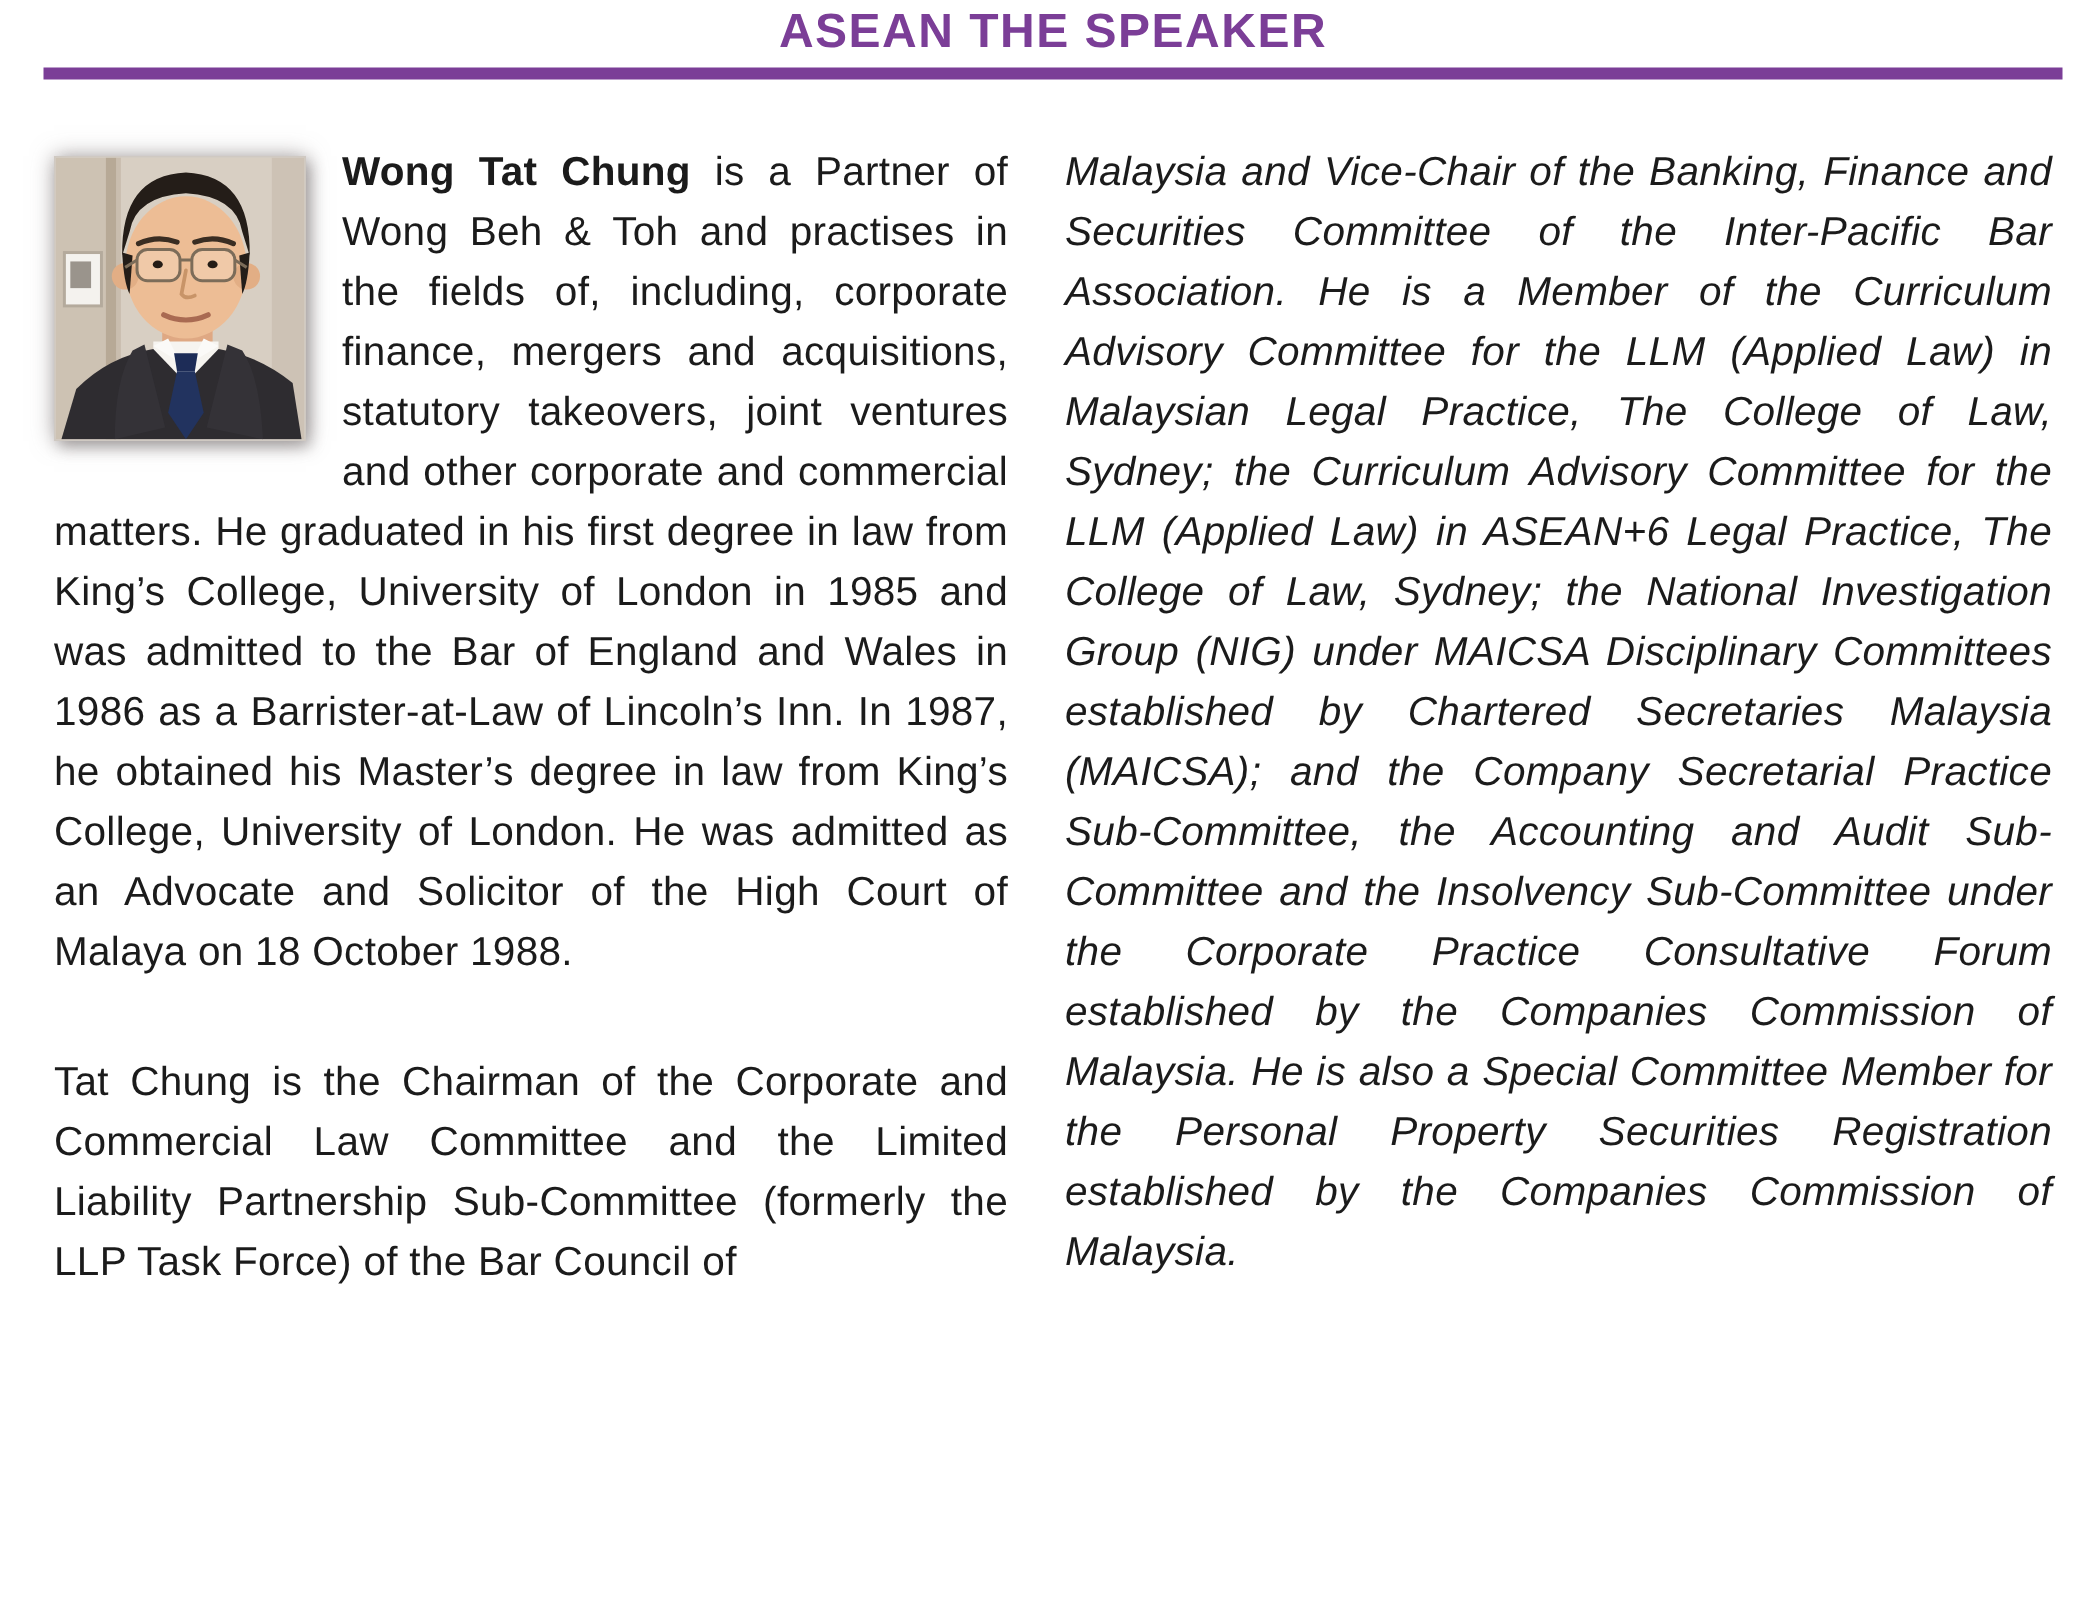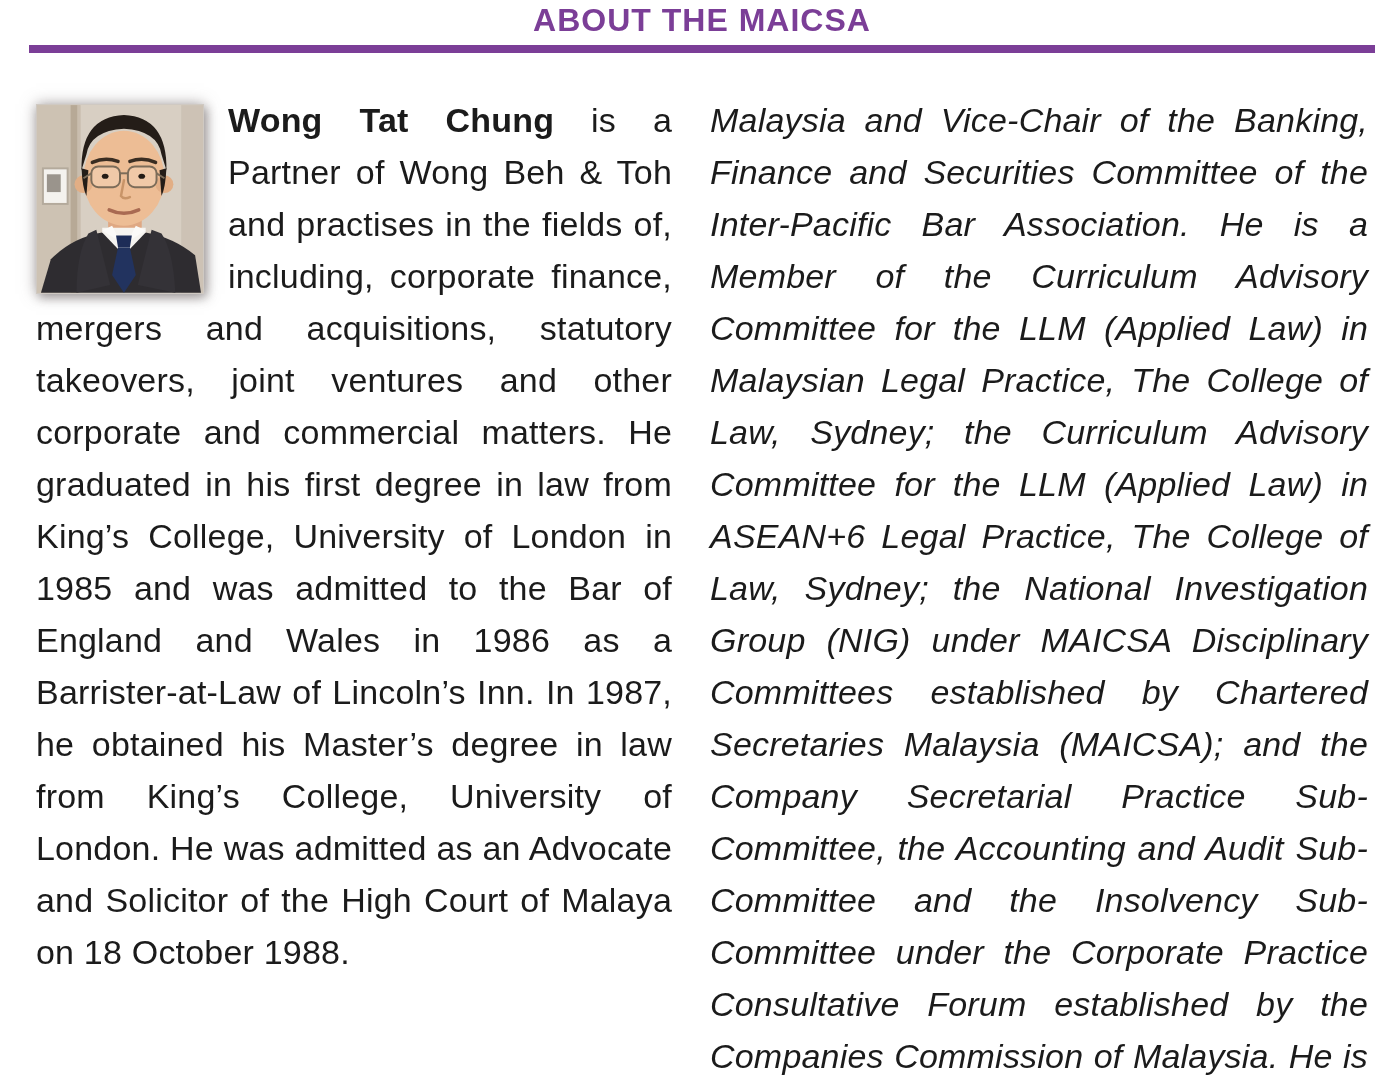--- a/index.html
+++ b/index.html
@@ -34,22 +34,22 @@
   }
   .columns{
     display:flex;
     gap:38px;
     margin-top:41px;
   }
   .col{min-width:0;}
   .col-left{width:636px;flex:0 0 636px;}
   .col-right{flex:1 1 auto;font-style:italic;}
   .para{
-    font-size:34px;
-    line-height:52px;
+    font-size:27px;
+    line-height:40px;
     text-align:justify;
     letter-spacing:0.2px;
     color:var(--ink);
   }
   .para + .para{margin-top:47px;}
   .speaker-photo{
     float:left;
     width:168px;height:190px;
     margin:10px 24px 8px 0;
     border:1px solid #cfc9c2;
@@ -57,21 +57,21 @@
     box-shadow:0 0 14px rgba(110,100,100,0.55), 3px 4px 9px rgba(70,60,60,0.35);
   }
   .speaker-photo svg{display:block;width:100%;height:100%;}
   b.speaker-name{font-weight:700;}
 </style>
 </head>
 <body>
 
 <div class="page">
 
-  <h1 class="page-title">ABOUT THE MAICSA</h1>
+  <h1 class="page-title">ASEAN THE SPEAKER</h1>
   <div class="title-rule"></div>
 
   <div class="columns">
 
     <div class="col col-left">
       <p class="para">
         <span class="speaker-photo">
             <svg viewBox="0 0 168 190" xmlns="http://www.w3.org/2000/svg">
           <rect x="0" y="0" width="168" height="190" fill="#d8cfc3"></rect>
           <rect x="0" y="0" width="44" height="190" fill="#cdc2b3"></rect>
@@ -103,20 +103,21 @@
           <path d="M66,129 L88,152 L110,129 L110,124 L66,124 Z" fill="#f6f4f0"></path>
           <path d="M66,127 L84,138 L76,122 Z" fill="#fbfaf8"></path>
           <path d="M110,127 L92,138 L100,122 Z" fill="#fbfaf8"></path>
           <path d="M80,132 L96,132 L94,144 L82,144 Z" fill="#1d2c57"></path>
           <path d="M82,144 L94,144 L100,172 L88,190 L76,172 Z" fill="#22335f"></path>
           <path d="M60,126 Q66,150 74,182 L40,190 Q40,150 52,130 Z" fill="#343237"></path>
           <path d="M116,126 Q110,150 102,182 L140,190 Q138,148 126,130 Z" fill="#343237"></path>
         </svg>
           </span><b class="speaker-name">Wong Tat Chung</b><span> is a Partner of Wong Beh &amp; Toh and practises in the fields of, including, corporate finance, mergers and acquisitions, statutory takeovers, joint ventures and other corporate and commercial matters. He graduated in his first degree in law from King’s College, University of London in 1985 and was admitted to the Bar of England and Wales in 1986 as a Barrister-at-Law of Lincoln’s Inn. In 1987, he obtained his Master’s degree in law from King’s College, University of London. He was admitted as an Advocate and Solicitor of the High Court of Malaya on 18 October 1988.</span>
       </p>
+      <p class="para">Tat Chung is the Chairman of the Corporate and Commercial Law Committee and the Limited Liability Partnership Sub-Committee (formerly the LLP Task Force) of the Bar Council of</p>
     </div>
 
     <div class="col col-right">
       <p class="para">Malaysia and Vice-Chair of the Banking, Finance and Securities Committee of the Inter-Pacific Bar Association. He is a Member of the Curriculum Advisory Committee for the LLM (Applied Law) in Malaysian Legal Practice, The College of Law, Sydney; the Curriculum Advisory Committee for the LLM (Applied Law) in ASEAN+6 Legal Practice, The College of Law, Sydney; the National Investigation Group (NIG) under MAICSA Disciplinary Committees established by Chartered Secretaries Malaysia (MAICSA); and the Company Secretarial Practice Sub-Committee, the Accounting and Audit Sub-Committee and the Insolvency Sub-Committee under the Corporate Practice Consultative Forum established by the Companies Commission of Malaysia. He is also a Special Committee Member for the Personal Property Securities Registration established by the Companies Commission of Malaysia.</p>
     </div>
 
   </div>
 </div>
 
 </body></html>

